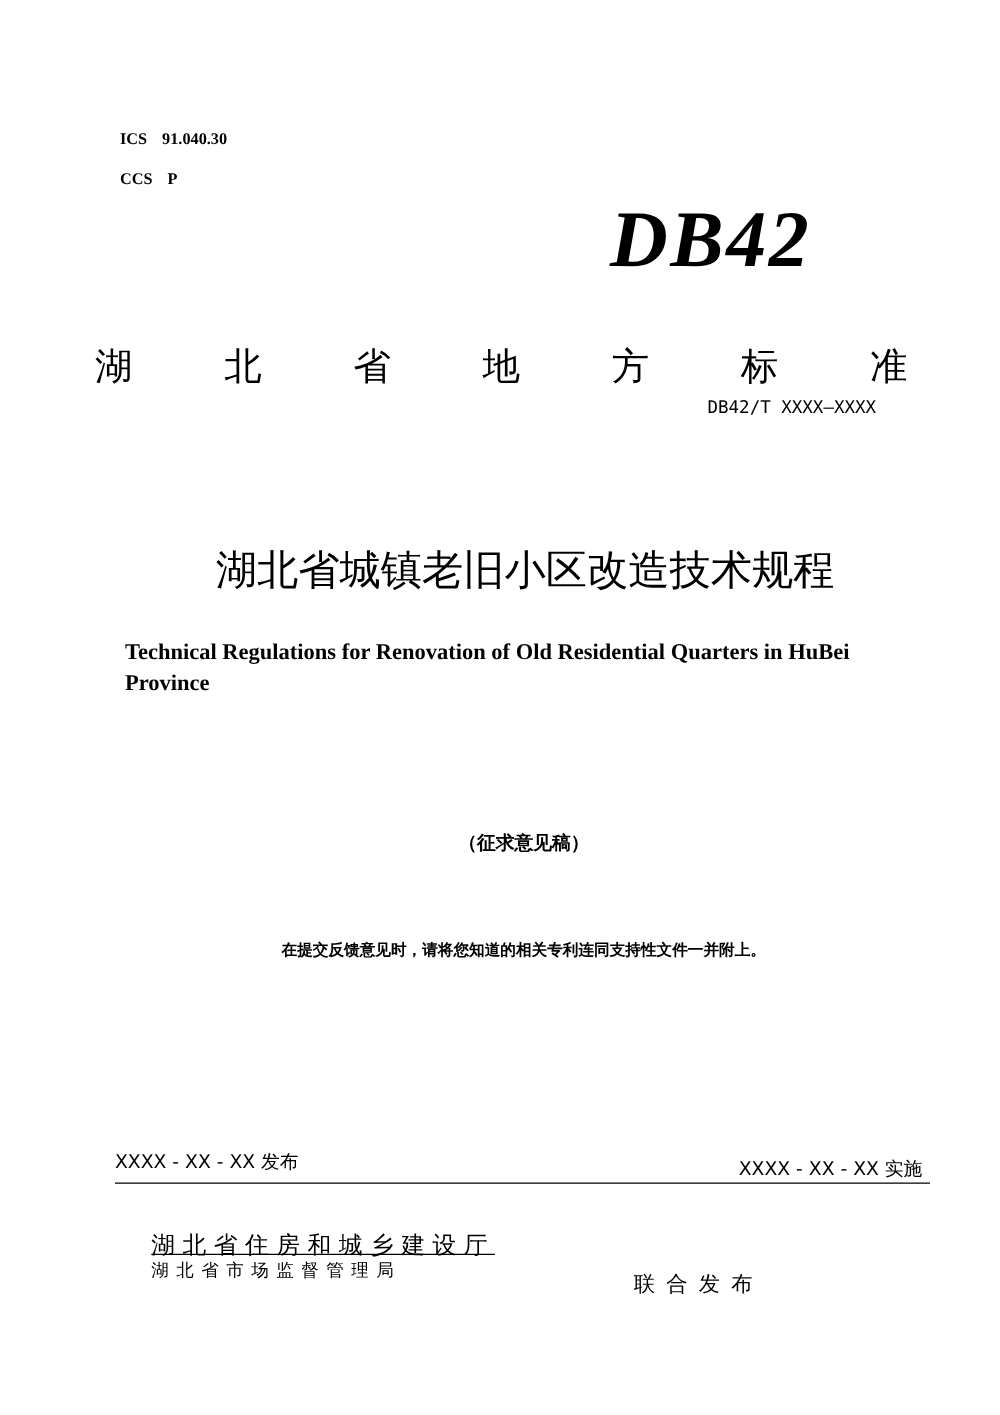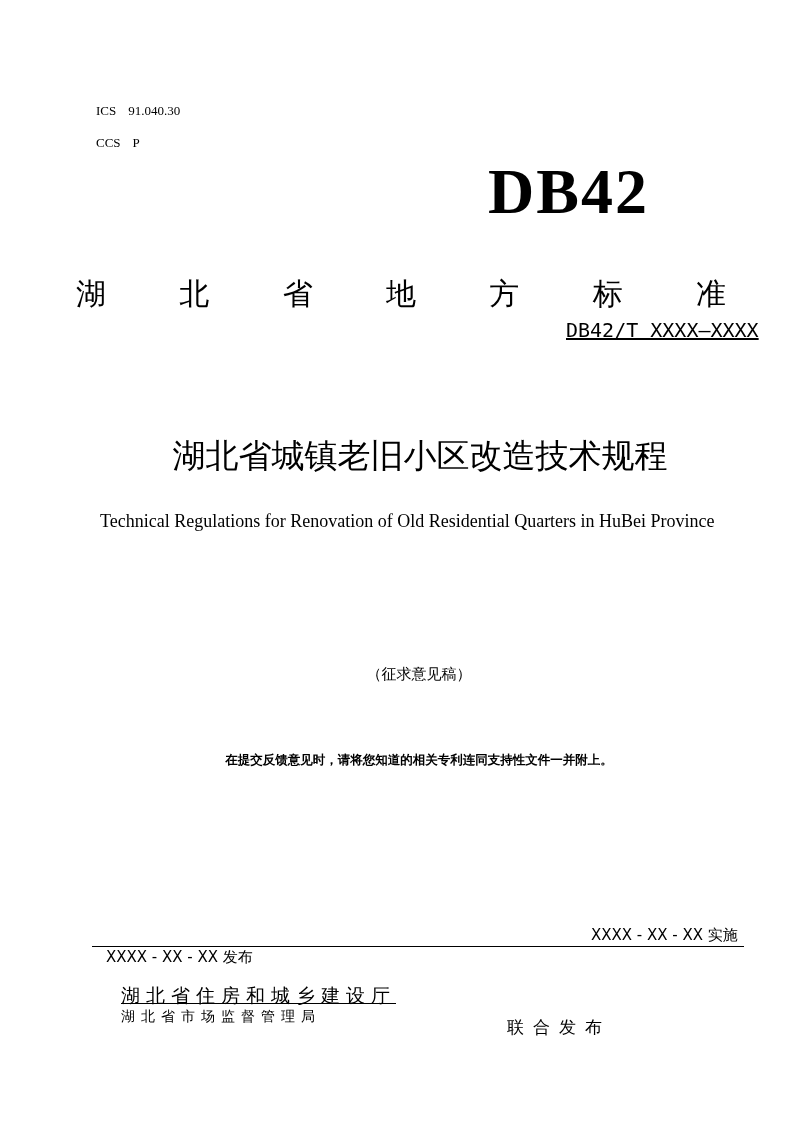--- a/index.html
+++ b/index.html
@@ -1,40 +1,40 @@
 <!DOCTYPE html>
 <html><head>
 <meta charset="utf-8">
 <style>
   html, body { margin: 0; padding: 0; background: #ffffff; }
   body { width: 800px; height: 1132px; position: relative; overflow: hidden; color: #000; }
   .abs { position: absolute; white-space: nowrap; }
-  .serif { font-family: "Liberation Serif", "DejaVu Serif", serif; }
+  .serif { font-family: "Liberation Serif", "DejaVu Serif", serif; font-weight: bold; }
   .sans { font-family: "DejaVu Sans", "Liberation Sans", sans-serif; }
   .mono { font-family: "DejaVu Sans Mono", "Liberation Mono", monospace; }
 
   #ics { left: 96px; top: 103px; font-size: 13px; }
   #ccs { left: 96px; top: 135px; font-size: 13px; }
   #ics span.gap, #ccs span.gap { display: inline-block; width: 12px; }
 
-  #db42 { left: 488px; top: 160px; font-size: 64px; font-weight: bold; letter-spacing: 2px; line-height: 1; }
+  #db42 { left: 488px; top: 160px; font-size: 64px; font-weight: bold; letter-spacing: 2px; line-height: 1; font-style: italic; }
 
   #std-title { left: 76px; top: 276px; width: 650px; font-size: 30px; display: flex; justify-content: space-between; line-height: 1.2; }
 
-  #std-code { left: 566px; top: 318px; font-size: 20px; letter-spacing: 0px; text-decoration: underline; }
+  #std-code { left: 566px; top: 318px; font-size: 14px; letter-spacing: 0px; }
 
   #doc-title { left: 0; width: 840px; top: 436px; text-align: center; font-size: 33px; line-height: 1.2; }
 
   #en-title { left: 100px; width: 640px; top: 509px; text-align: left; font-size: 18px; line-height: 25px; white-space: normal; }
 
   #draft { left: 0; width: 838px; top: 665px; text-align: center; font-size: 15px; }
 
   #notice { left: 0; width: 838px; top: 752px; text-align: center; font-size: 12.5px; font-weight: bold; }
 
-  #pub-date { left: 92px; top: 948px; font-size: 15px; margin-left: 14px; }
+  #pub-date { left: 92px; top: 920px; font-size: 15px; }
   #impl-date { left: 591px; top: 926px; font-size: 15px; }
   #divider { left: 92px; top: 946px; width: 652px; height: 0; border-top: 1.5px solid #000; }
 
   #issuer-1 { left: 121px; top: 983px; font-size: 19px; letter-spacing: 6px; text-decoration: underline; }
   #issuer-2 { left: 121px; top: 1008px; font-size: 14px; letter-spacing: 6px; }
   #joint { left: 507px; top: 1016px; font-size: 17px; letter-spacing: 9px; }
 </style>
 </head>
 <body>
 

